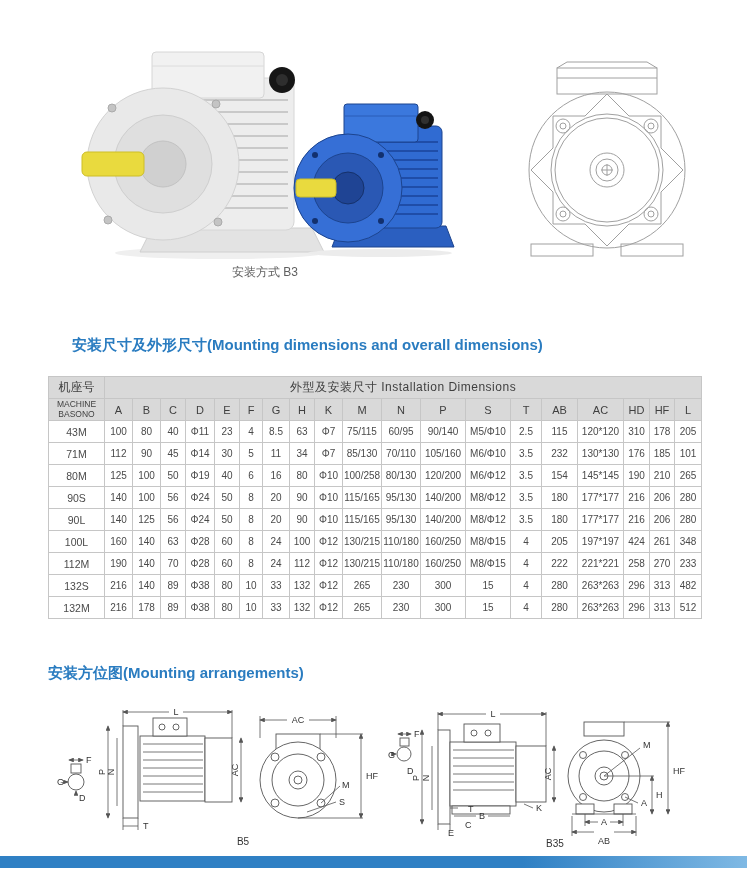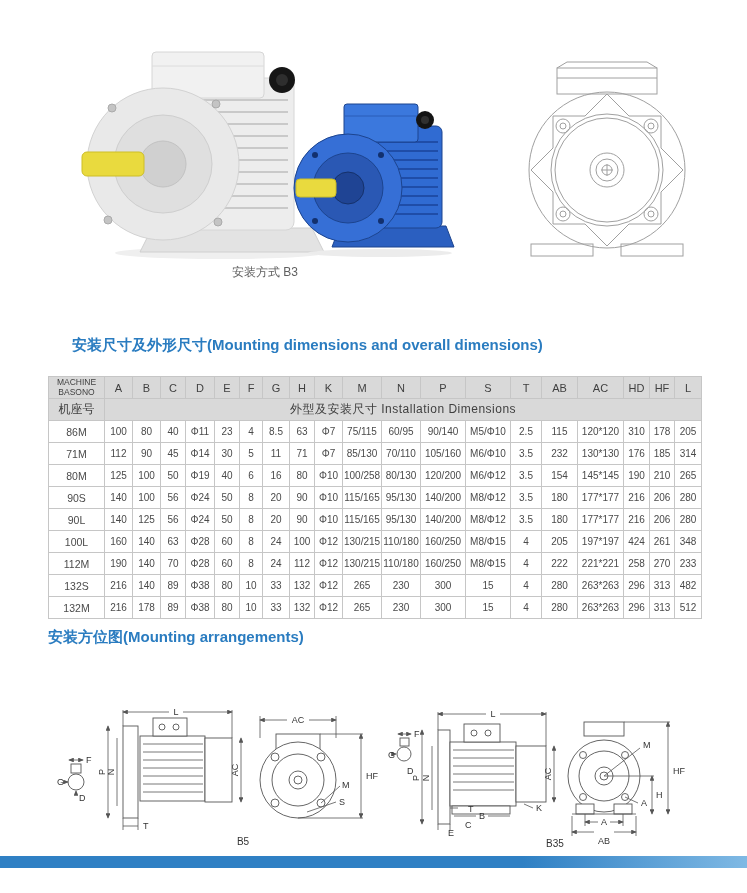--- a/index.html
+++ b/index.html
@@ -164,20 +164,24 @@
           <col style="width:45px">
           <col style="width:31px">
           <col style="width:36px">
         <col style="width:46px">
           <col style="width:26px">
           <col style="width:25px">
           <col style="width:27px">
       </colgroup>
       <thead>
         <tr>
+          <th class="corner">机座号</th>
+          <th class="group" colspan="19">外型及安装尺寸 Installation Dimensions</th>
+        </tr>
+        <tr>
           <th class="machine">
             <span>MACHINE</span><br>
             <span>BASONO</span>
           </th>
 
         <th class="colh">A</th>
             <th class="colh">B</th>
             <th class="colh">C</th>
             <th class="colh">D</th>
             <th class="colh">E</th>
@@ -189,29 +193,25 @@
             <th class="colh">N</th>
             <th class="colh">P</th>
             <th class="colh">S</th>
             <th class="colh">T</th>
             <th class="colh">AB</th>
             <th class="colh">AC</th>
             <th class="colh">HD</th>
             <th class="colh">HF</th>
             <th class="colh">L</th>
           </tr>
-        <tr>
-          <th class="corner">机座号</th>
-          <th class="group" colspan="19">外型及安装尺寸 Installation Dimensions</th>
-        </tr>
       </thead>
       <tbody>
 
           <tr>
-            <td class="model">86M</td>
+            <td class="model">43M</td>
             <td>100</td>
             <td>80</td>
             <td>40</td>
             <td>Φ11</td>
             <td>23</td>
             <td>4</td>
             <td>8.5</td>
             <td>63</td>
             <td>Φ7</td>
             <td>75/115</td>
@@ -228,32 +228,32 @@
 
           <tr>
             <td class="model">71M</td>
             <td>112</td>
             <td>90</td>
             <td>45</td>
             <td>Φ14</td>
             <td>30</td>
             <td>5</td>
             <td>11</td>
-            <td>71</td>
+            <td>34</td>
             <td>Φ7</td>
             <td>85/130</td>
             <td>70/110</td>
             <td>105/160</td>
             <td>M6/Φ10</td>
             <td>3.5</td>
             <td>232</td>
             <td>130*130</td>
             <td>176</td>
             <td>185</td>
-            <td>314</td>
+            <td>101</td>
           </tr>
 
           <tr>
             <td class="model">80M</td>
             <td>125</td>
             <td>100</td>
             <td>50</td>
             <td>Φ19</td>
             <td>40</td>
             <td>6</td>
@@ -406,21 +406,21 @@
             <td>280</td>
             <td>263*263</td>
             <td>296</td>
             <td>313</td>
             <td>512</td>
           </tr>
         </tbody>
     </table>
   </div>
 
-  <div class="abs heading" style="left:48px;top:628px;">安装方位图(Mounting arrangements)</div>
+  <div class="abs heading" style="left:48px;top:664px;">安装方位图(Mounting arrangements)</div>
 
   <div class="abs" style="left:55px;top:698px;width:335px;height:152px;">
     <svg width="335" height="152" viewBox="0 0 335 152">
       <defs>
         <marker id="ar1" markerWidth="7" markerHeight="6" refX="6" refY="3" orient="auto-start-reverse">
           <path d="M0,0L7,3L0,6z" fill="#555"></path>
         </marker>
       </defs>
 
       <rect x="16" y="66" width="10" height="9" class="shape"></rect>

